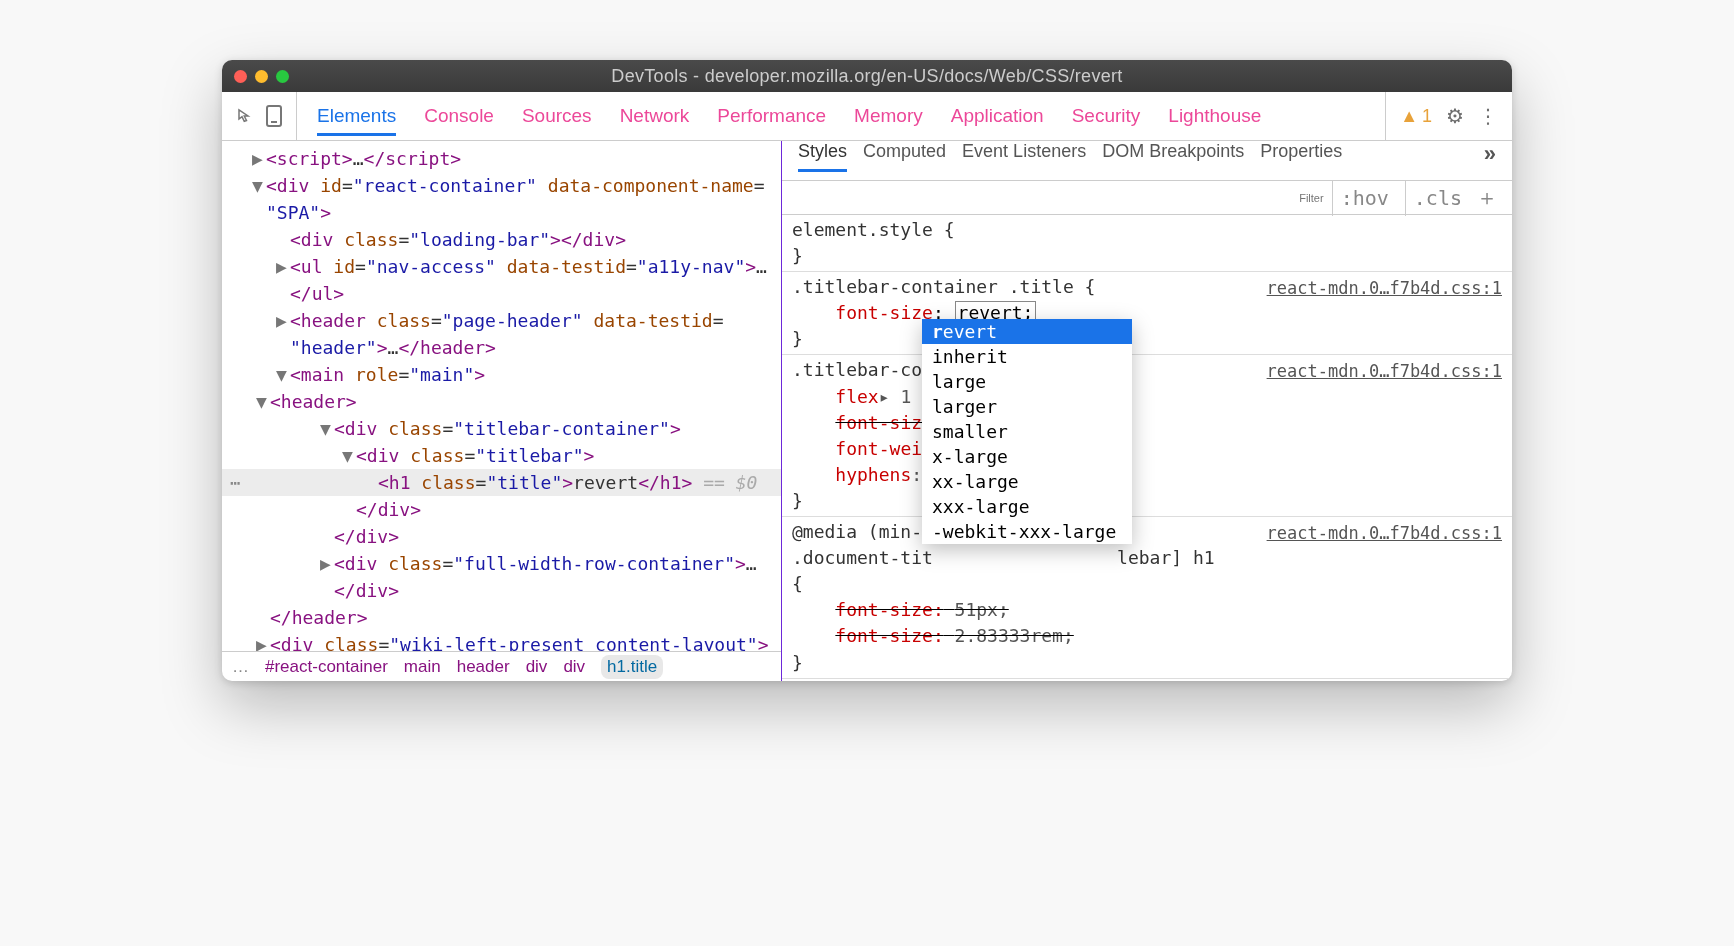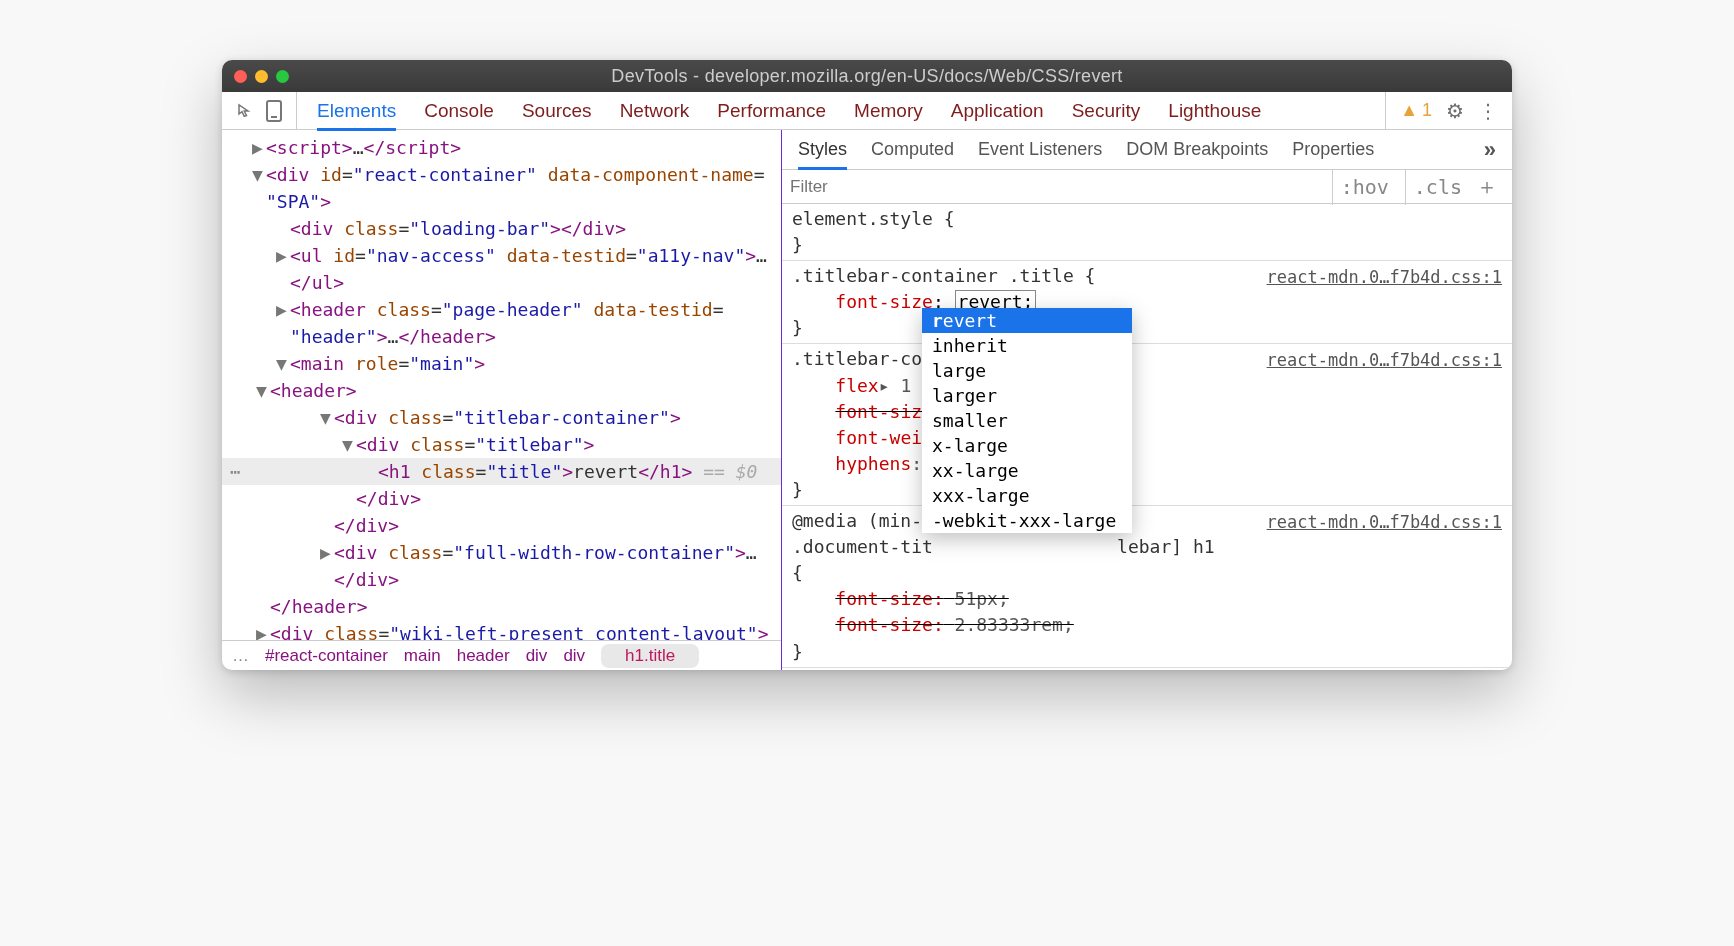--- a/index.html
+++ b/index.html
@@ -40,39 +40,39 @@
   position: absolute;
   left: 0; right: 0;
   text-align: center;
   font-size: 18px;
   color: #ccc;
   letter-spacing: 0.3px;
 }
 .toolbar {
   display: flex;
   align-items: center;
-  height: 38px;
+  height: 49px;
   border-bottom: 1px solid #ccc;
   font-size: 19px;
   color: #333;
 }
 .tb-icons {
   display: flex;
   align-items: center;
   gap: 12px;
   padding: 0 14px;
   border-right: 1px solid #ccc;
   height: 100%;
 }
 .cursor-icon { position: relative; width: 18px; height: 20px; }
 .cursor-icon svg { width: 18px; height: 20px; fill: #777; stroke: #777; }
 .device-icon { width: 16px; height: 22px; border: 2px solid #777; border-radius: 3px; display:flex; align-items:flex-end; justify-content:center;}
 .device-icon::after { content:''; width: 6px; height: 2px; background: #777; margin-bottom: 2px; }
 .tabs { display: flex; gap: 28px; padding: 0 20px; height: 100%; align-items: center; flex: 1; }
-.tab { cursor: pointer; color: #7f1d1d; }
+.tab { cursor: pointer; color: #ec4899; }
 .tab.active { color: #1a73e8; position: relative; font-weight: 400; }
 .tab.active::after { content:''; position:absolute; left:0; right:0; bottom:-9px; height: 3px; background:#1a73e8; }
 .tb-right { display: flex; align-items: center; gap: 14px; padding: 0 14px; border-left: 1px solid #ccc; height: 100%; }
 .warn { color: #e8a23a; font-size: 18px; display: flex; align-items: center; gap: 4px;}
 .gear, .dots { color: #6e6e6e; font-size: 20px; }
 .content { display: flex; height: 540px; }
 .pane-left { flex: 0 0 560px; border-right: 1px solid #6d28d9; display:flex; flex-direction:column; }
 .pane-right { flex: 1; display:flex; flex-direction:column; position: relative;}
 .dom {
   flex: 1;
@@ -103,44 +103,44 @@
   height: 30px;
   display: flex;
   align-items: center;
   gap: 16px;
   padding: 0 10px;
   font-size: 17px;
   color: #333;
 }
 .crumb span { color: #881280; }
 .crumb .muted { color: #888; }
-.crumb .sel { background: #e8e8e8; padding: 2px 24px; border-radius: 8px; color: #be185d; }
+.crumb .sel { background: #e8e8e8; padding: 2px 6px; border-radius: 8px; color: #0369a1; }
 .subtabs {
   display: flex;
-  align-items: center;
+  align-items: flex-start;
   height: 40px;
   border-bottom: 1px solid #ccc;
-  gap: 24px;
+  gap: 16px;
   padding: 0 16px;
   font-size: 18px;
   color: #555;
 }
 .subtab.active { color: #333; position: relative; }
 .subtab.active::after { content:''; position:absolute; left:0; right:0; bottom:-10px; height: 3px; background:#1a73e8; }
 .subtabs .more { margin-left: auto; font-weight: bold; font-size: 22px;}
 .filterbar {
   display: flex;
   align-items: center;
   height: 34px;
   border-bottom: 1px solid #ccc;
   padding: 0 8px;
   font-size: 16px;
   color: #888;
 }
-.filterbar input { flex: 1; border: none; outline: none; font-size: 17px; color: #333; font-family: inherit;}
+.filterbar input { flex: 1; border: none; outline: none; font-size: 11px; color: #333; font-family: inherit; text-align: right;}
 .filterbar .fa { margin-left: 8px; font-family: Menlo, monospace; border-left: 1px solid #ccc; padding: 6px 8px; color: #888; font-size: 20px;}
 .filterbar .plus { font-size: 22px; padding: 0 6px; color: #888; }
 .styles {
   flex: 1;
   font-family: Menlo, Monaco, Consolas, monospace;
   font-size: 18px;
   line-height: 1.45;
   overflow: hidden;
   position: relative;
 }

